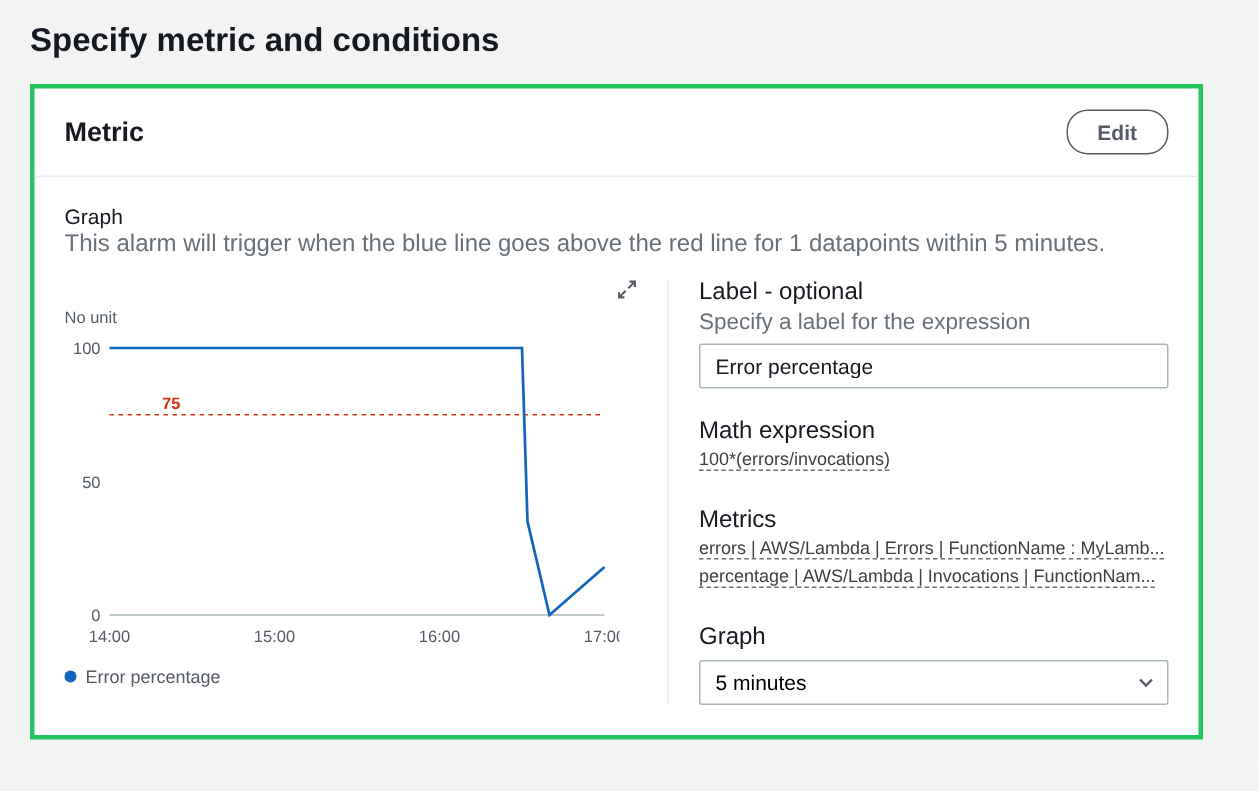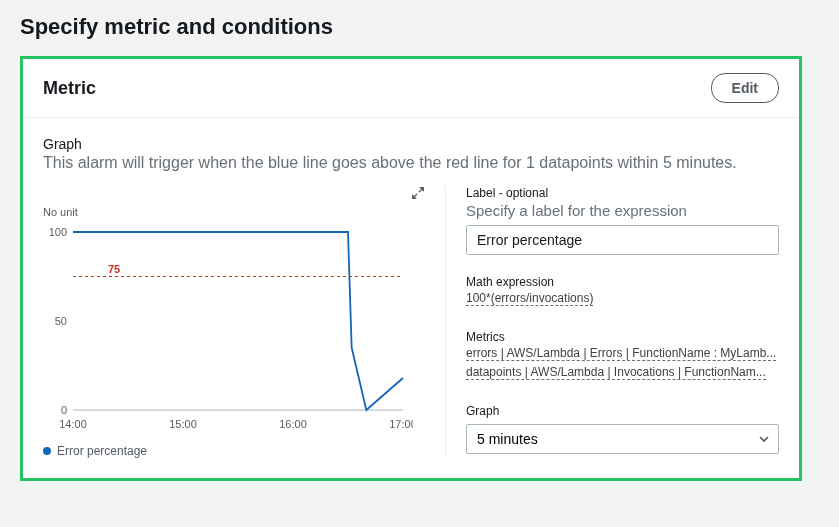--- a/index.html
+++ b/index.html
@@ -99,21 +99,21 @@
       color: #545b64;
     }
     .legend-dot {
       width: 8px;
       height: 8px;
       border-radius: 50%;
       background: #1166bb;
       display: inline-block;
     }
     .form-label {
-      font-size: 12px;
+      font-size: 16px;
       color: #16191f;
       margin-bottom: 2px;
     }
     .form-sublabel {
       font-size: 15px;
       color: #687078;
       margin-bottom: 6px;
     }
     .text-input {
       width: 100%;
@@ -211,21 +211,21 @@
         </div>
 
         <div class="form-group">
           <div class="form-label">Math expression</div>
           <span class="dotted-link">100*(errors/invocations)</span>
         </div>
 
         <div class="form-group">
           <div class="form-label">Metrics</div>
           <span class="dotted-link">errors | AWS/Lambda | Errors | FunctionName : MyLamb...</span><br>
-          <span class="dotted-link">datapoints | AWS/Lambda | Invocations | FunctionNam...</span>
+          <span class="dotted-link">percentage | AWS/Lambda | Invocations | FunctionNam...</span>
         </div>
 
         <div class="form-group" style="margin-bottom:0">
           <div class="form-label" style="margin-bottom:6px">Graph</div>
           <div class="select-wrap">
             <select class="select">
               <option>5 minutes</option>
             </select>
             <span class="select-caret">
               <svg width="10" height="10" viewBox="0 0 10 10">

